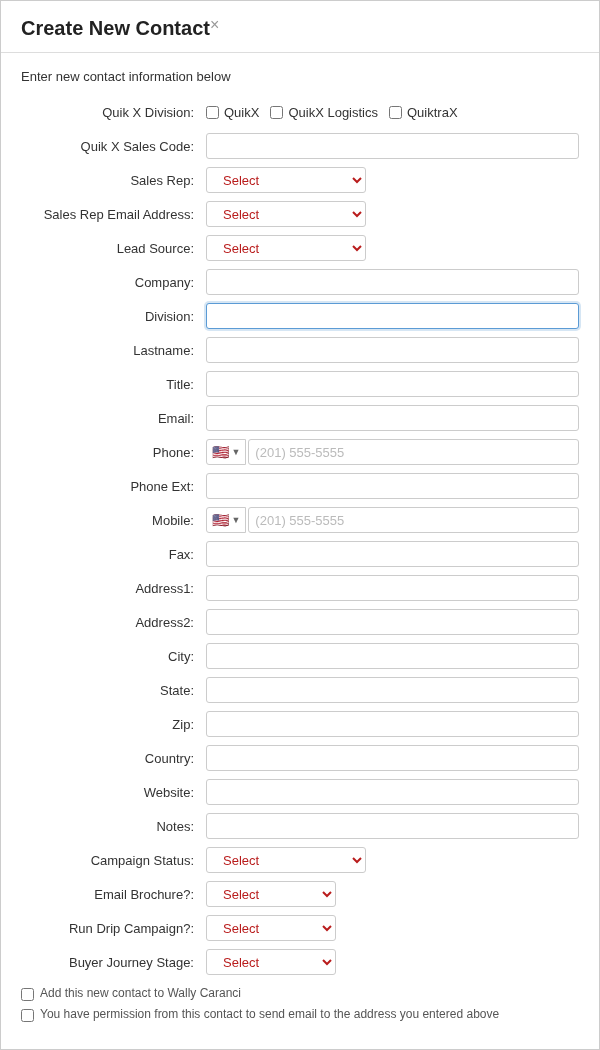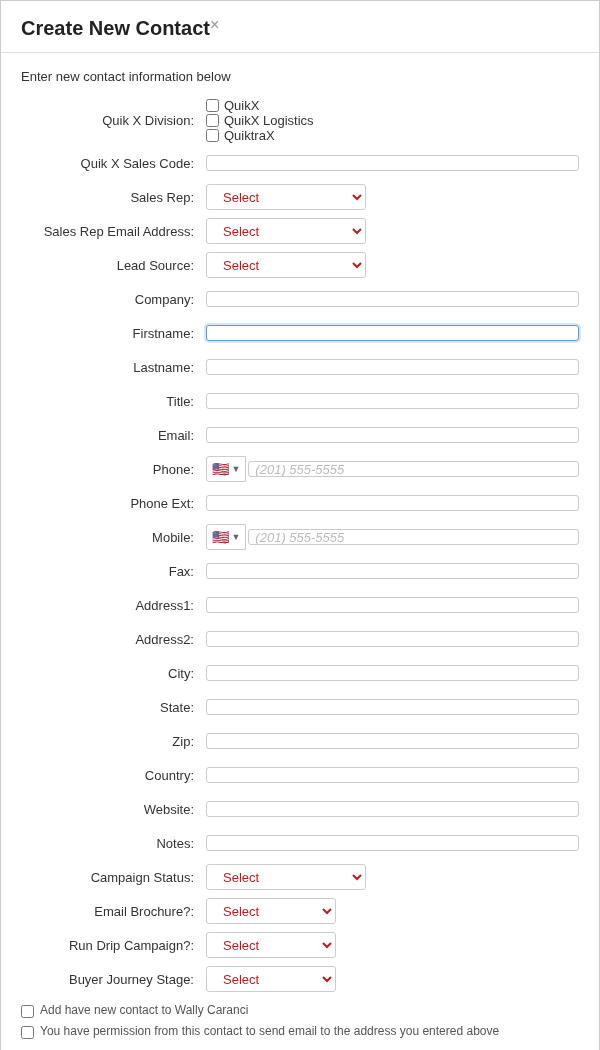--- a/index.html
+++ b/index.html
@@ -62,49 +62,48 @@
       font-size: 13px;
       color: #333;
       text-align: right;
       padding-right: 12px;
     }
     .form-control {
       flex: 1;
     }
     input[type="text"] {
       width: 100%;
-      height: 16px;
+      height: 26px;
       border: 1px solid #ccc;
       border-radius: 3px;
       padding: 2px 6px;
       font-size: 13px;
       color: #333;
       background: #fff;
-      font-style: italic;
     }
     input[type="text"].focused {
       border-color: #5b9bd5;
       box-shadow: 0 0 0 2px rgba(91,155,213,0.25);
     }
     select {
       height: 26px;
       border: 1px solid #ccc;
       border-radius: 3px;
       padding: 2px 12px;
       font-size: 13px;
       color: #b91c1c;
       background: #fff;
       cursor: pointer;
     }
     .select-wide { width: 160px; }
     .select-medium { width: 130px; }
     .division-checkboxes {
       display: flex;
-      flex-direction: column;
-      gap: 0;
+      flex-direction: row;
+      gap: 11px;
     }
     .checkbox-row {
       display: flex;
       align-items: center;
       gap: 5px;
       font-size: 13px;
       color: #333;
     }
     .checkbox-row input[type="checkbox"] {
       margin: 0;
@@ -224,21 +223,21 @@
     </div>
 
     <div class="form-row">
       <div class="form-label">Company:</div>
       <div class="form-control">
         <input type="text" style="">
       </div>
     </div>
 
     <div class="form-row">
-      <div class="form-label">Firstname:</div>
+      <div class="form-label">Division:</div>
       <div class="form-control">
         <input type="text" class="focused" style="">
       </div>
     </div>
 
     <div class="form-row">
       <div class="form-label">Lastname:</div>
       <div class="form-control">
         <input type="text" style="">
       </div>
@@ -386,21 +385,21 @@
       <div class="form-control">
         <select class="select-medium">
           <option>Select</option>
         </select>
       </div>
     </div>
 
     <div class="bottom-checkboxes">
       <label class="bottom-check-row">
         <input type="checkbox" style="">
-        <span>Add have new contact to Wally Caranci</span>
+        <span>Add this new contact to Wally Caranci</span>
       </label>
       <label class="bottom-check-row">
         <input type="checkbox" style="">
         <span>You have permission from this contact to send email to the address you entered above</span>
       </label>
     </div>
   </div>
 
 </div>
 

